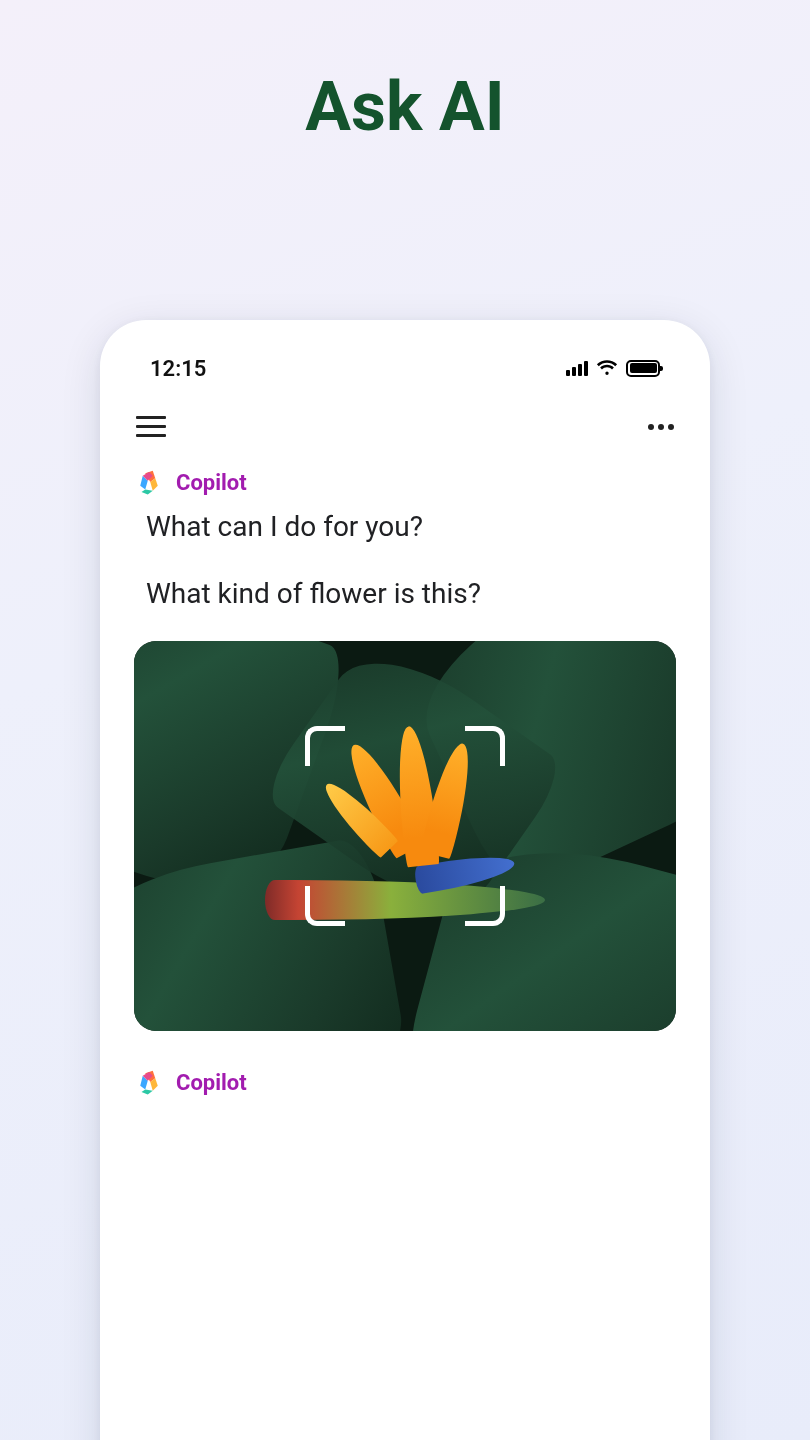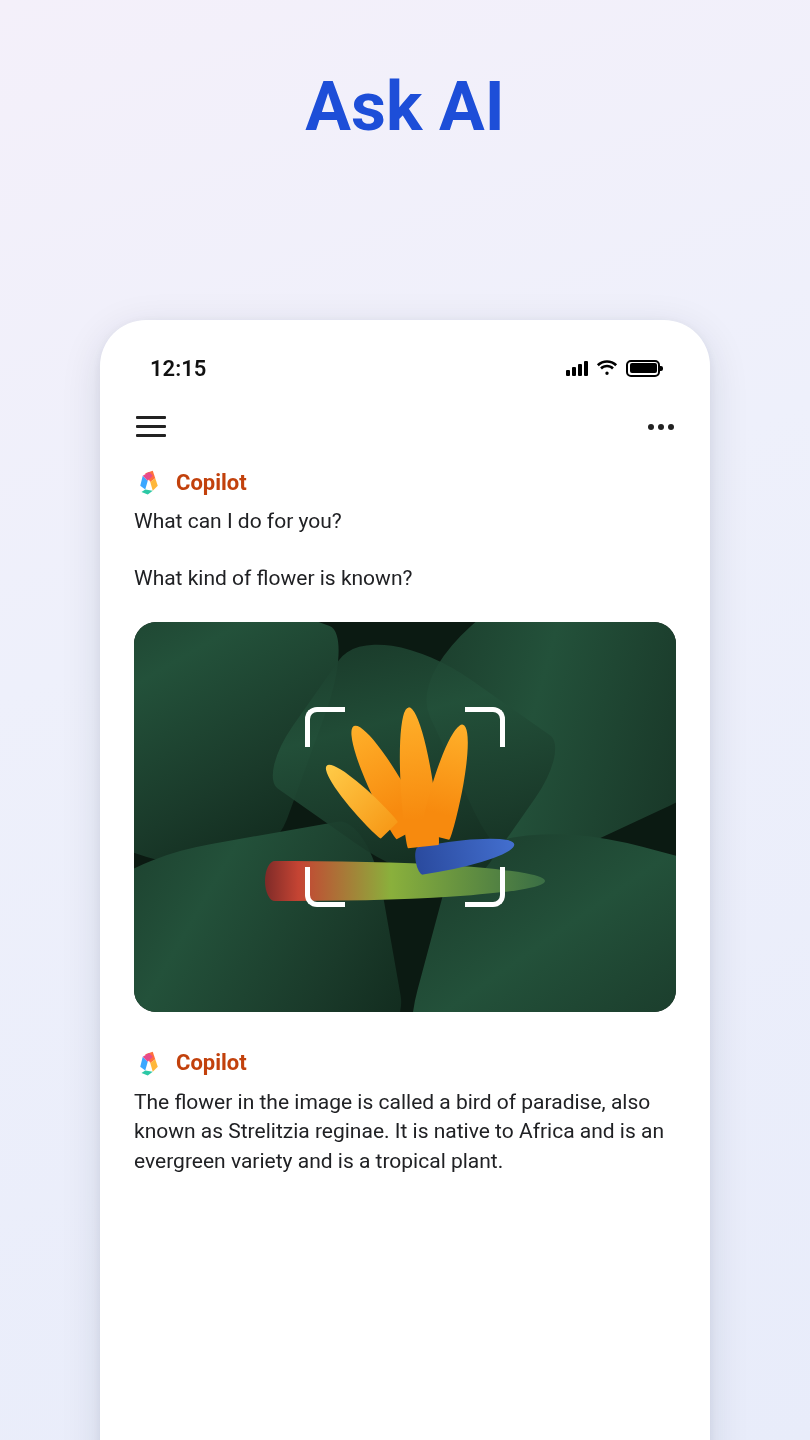--- a/index.html
+++ b/index.html
@@ -12,21 +12,21 @@
       width: 810px;
       height: 1440px;
       background: linear-gradient(160deg, #f4f0fa 0%, #eef0fb 40%, #e8ecfa 100%);
       font-family: -apple-system, BlinkMacSystemFont, "Segoe UI", Roboto, Helvetica, Arial, sans-serif;
       overflow: hidden;
       position: relative;
     }
 
     .headline {
       text-align: center;
-      color: #1d4ed8;
+      color: #14532d;
       font-size: 68px;
       font-weight: 700;
       line-height: 1.1;
       padding-top: 70px;
     }
 
     .phone {
       position: absolute;
       left: 50%;
       transform: translateX(-50%);
@@ -155,21 +155,21 @@
     }
 
     .copilot-icon {
       width: 30px;
       height: 30px;
     }
 
     .sender-name {
       font-size: 22px;
       font-weight: 700;
-      color: #c2410c;
+      color: #a21caf;
     }
 
     .user-avatar {
       width: 30px;
       height: 30px;
       border-radius: 50%;
       background: radial-gradient(circle at 50% 35%, #ff9a2e 0%, #ff9a2e 12%, transparent 13%),
                   linear-gradient(#f7d5d3 0%, #f7d5d3 100%);
       position: relative;
       overflow: hidden;
@@ -192,24 +192,25 @@
       left: 50%;
       transform: translateX(-50%);
       width: 10px;
       height: 10px;
       background: #fbe2b3;
       border-radius: 50%;
       z-index: 1;
     }
 
     .message-text {
-      font-size: 21px;
+      font-size: 28px;
       color: #202124;
       line-height: 1.4;
       margin-bottom: 28px;
+      margin-left: 12px;
     }
 
     .attached-image {
       width: 100%;
       height: 390px;
       border-radius: 22px;
       overflow: hidden;
       position: relative;
       margin-bottom: 36px;
       background: #0b1a12;
@@ -334,21 +335,21 @@
           <path d="M10 30 L14 14 L22 22 L18 36 Z" fill="#3aa7ff"></path>
           <path d="M18 36 L30 38 L22 44 L12 40 Z" fill="#2cc8a5"></path>
           <path d="M14 14 L24 8 L30 14 L22 22 Z" fill="#e64b8c"></path>
         </svg>
         <div class="sender-name">Copilot</div>
       </div>
       <div class="message-text">What can I do for you?</div>
     </div>
 
     <div>
-      <div class="message-text">What kind of flower is known?</div>
+      <div class="message-text">What kind of flower is this?</div>
 
       <div class="attached-image">
         <div class="leaf" style="top:-40px; left:-80px; width:260px; height:280px; transform:rotate(20deg);"></div>
         <div class="leaf" style="top:-60px; right:-100px; width:340px; height:260px; transform:rotate(-25deg);"></div>
         <div class="leaf" style="bottom:-90px; left:-60px; width:320px; height:260px; transform:rotate(-10deg);"></div>
         <div class="leaf" style="bottom:-110px; right:-110px; width:360px; height:280px; transform:rotate(15deg);"></div>
         <div class="leaf" style="top:40px; left:160px; width:240px; height:200px; transform:rotate(35deg); opacity:0.9;"></div>
 
         <div class="flower">
           <div class="stem"></div>
@@ -372,17 +373,16 @@
       <div class="message-header">
         <svg class="copilot-icon" viewBox="0 0 48 48">
           <path d="M18 10 L30 6 L34 18 L26 24 Z" fill="#ff6f3c"></path>
           <path d="M34 18 L38 30 L30 38 L26 24 Z" fill="#ffb73a"></path>
           <path d="M10 30 L14 14 L22 22 L18 36 Z" fill="#3aa7ff"></path>
           <path d="M18 36 L30 38 L22 44 L12 40 Z" fill="#2cc8a5"></path>
           <path d="M14 14 L24 8 L30 14 L22 22 Z" fill="#e64b8c"></path>
         </svg>
         <div class="sender-name">Copilot</div>
       </div>
-      <div class="message-text mt-4">The flower in the image is called a bird of paradise, also known as Strelitzia reginae. It is native to Africa and is an evergreen variety and is a tropical plant.</div>
     </div>
 
   </div>
 </div>
 
 </body></html>

